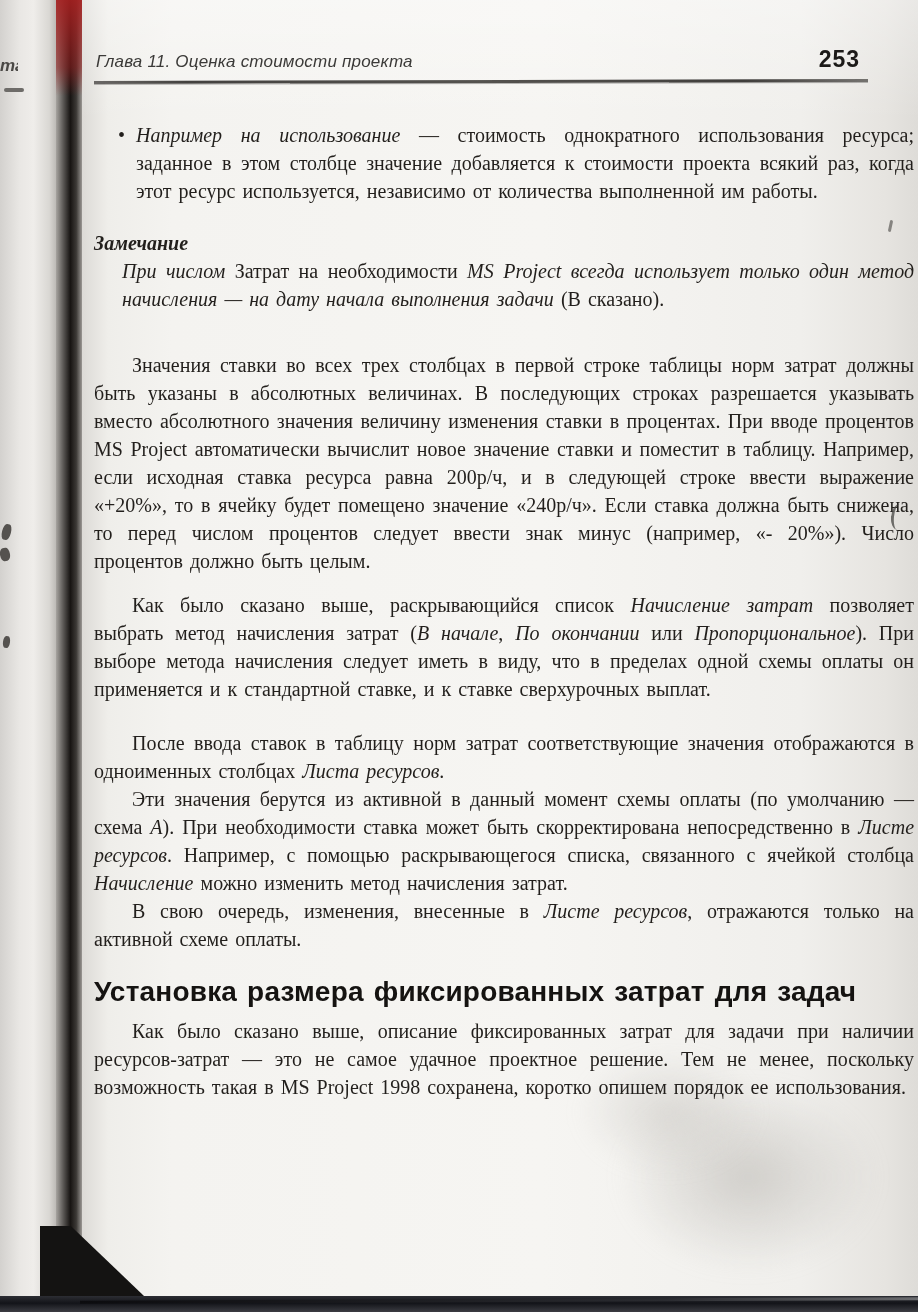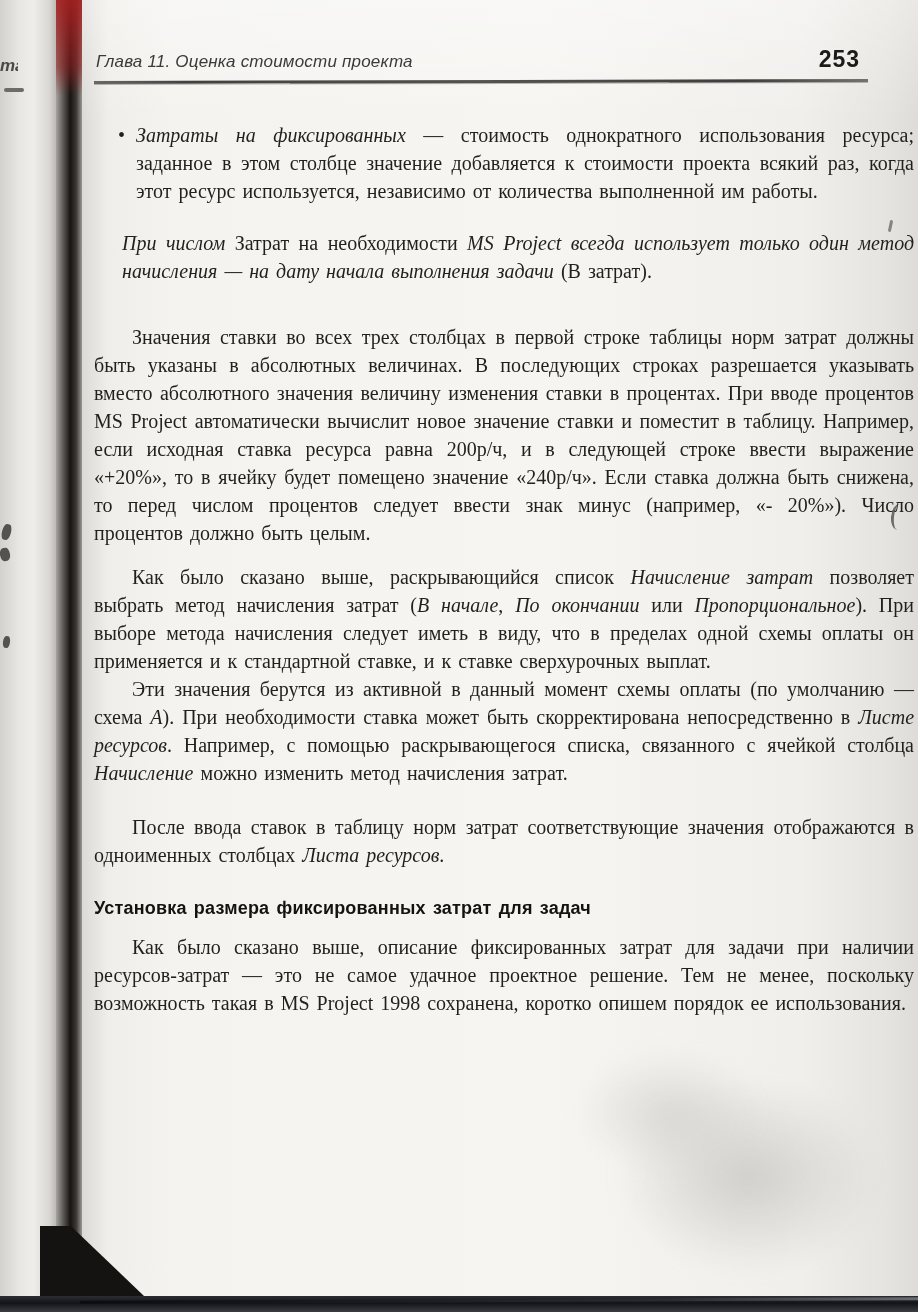--- a/index.html
+++ b/index.html
@@ -98,21 +98,21 @@
   .note{margin-top:24px;}
   .note-label{font-style:italic;font-weight:bold;font-size:20px;line-height:28px;}
   .note-body{font-style:italic;margin-left:28px !important;}
   .note-body .rm{font-style:normal;}
   
   .p-rates{margin-top:38px !important;}
   .p-accrual{margin-top:16px !important;}
   .p-after-entry{margin-top:26px !important;}
   h2.section{
     font-family:"Liberation Sans",sans-serif;font-weight:bold;
-    font-size:18px;line-height:26px;color:#151311;
+    font-size:28px;line-height:26px;color:#151311;
     margin:26px 0 12px 0;text-align:left;letter-spacing:.2px;
   }
 </style>
 </head>
 <body>
 
 <div class="prev-edge">
   <span class="frag-text">та</span>
   <span class="frag-dash"></span>
   <span class="ink-mark m1"></span>
@@ -131,35 +131,37 @@
   <header class="running">
     <span class="run-title">Глава 11. Оценка стоимости проекта</span>
     <span class="page-num">253</span>
   </header>
   <div class="rule"></div>
 
   <main>
 
     <div class="bullet">
       <span class="marker">•</span>
-      <p><i>Затраты на фиксированных</i><span> — стоимость однократного использования ресурса; заданное в этом столбце значение добавляется к стоимости проекта всякий раз, когда этот ресурс используется, независимо от количества выполненной им работы.</span></p>
+      <p><i>Например на использование</i><span> — стоимость однократного использования ресурса; заданное в этом столбце значение добавляется к стоимости проекта всякий раз, когда этот ресурс используется, независимо от количества выполненной им работы.</span></p>
     </div>
 
     <section class="note">
-      <p class="note-body"><span>При числом </span><span class="rm">Затрат на необходимости </span><span>MS Project всегда использует только один метод начисления — на дату начала выполнения задачи </span><span class="rm">(В затрат).</span></p>
+      <div class="note-label">Замечание</div>
+      <p class="note-body"><span>При числом </span><span class="rm">Затрат на необходимости </span><span>MS Project всегда использует только один метод начисления — на дату начала выполнения задачи </span><span class="rm">(В сказано).</span></p>
     </section>
 
     <p class="ind p-rates">Значения ставки во всех трех столбцах в первой строке таблицы норм затрат должны быть указаны в абсолютных величинах. В последующих строках разрешается указывать вместо абсолютного значения величину изменения ставки в процентах. При вводе процентов MS Project автоматически вычислит новое значение ставки и поместит в таблицу. Например, если исходная ставка ресурса равна 200р/ч, и в следующей строке ввести выражение «+20%», то в ячейку будет помещено значение «240р/ч». Если ставка должна быть снижена, то перед числом процентов следует ввести знак минус (например, «- 20%»). Число процентов должно быть целым.</p>
 
     <p class="ind p-accrual"><span>Как было сказано выше, раскрывающийся список </span><i>Начисление затрат</i><span> позволяет выбрать метод начисления затрат (</span><i>В начале</i><span>, </span><i>По окончании</i><span> или </span><i>Пропорциональное</i><span>). При выборе метода начисления следует иметь в виду, что в пределах одной схемы оплаты он применяется и к стандартной ставке, и к ставке сверхурочных выплат.</span></p>
 
+    <p class="ind p-after-entry"><span>После ввода ставок в таблицу норм затрат соответствующие значения отображаются в одноименных столбцах </span><i>Листа ресурсов</i><span>.</span></p>
+
     <p class="ind"><span>Эти значения берутся из активной в данный момент схемы оплаты (по умолчанию — схема </span><i>А</i><span>). При необходимости ставка может быть скорректирована непосредственно в </span><i>Листе ресурсов</i><span>. Например, с помощью раскрывающегося списка, связанного с ячейкой столбца </span><i>Начисление</i><span> можно изменить метод начисления затрат.</span></p>
 
-    <p class="ind p-after-entry"><span>После ввода ставок в таблицу норм затрат соответствующие значения отображаются в одноименных столбцах </span><i>Листа ресурсов</i><span>.</span></p>
-
+    <p class="ind"><span>В свою очередь, изменения, внесенные в </span><i>Листе ресурсов</i><span>, отражаются только на активной схеме оплаты.</span></p>
 
     <h2 class="section">Установка размера фиксированных затрат для задач</h2>
 
     <p class="ind">Как было сказано выше, описание фиксированных затрат для задачи при наличии ресурсов-затрат — это не самое удачное проектное решение. Тем не менее, поскольку возможность такая в MS Project 1998 сохранена, коротко опишем порядок ее использования.</p>
 
   </main>
 </div>
 
 <span class="edge-paren"></span>
 <span class="edge-tick"></span>

